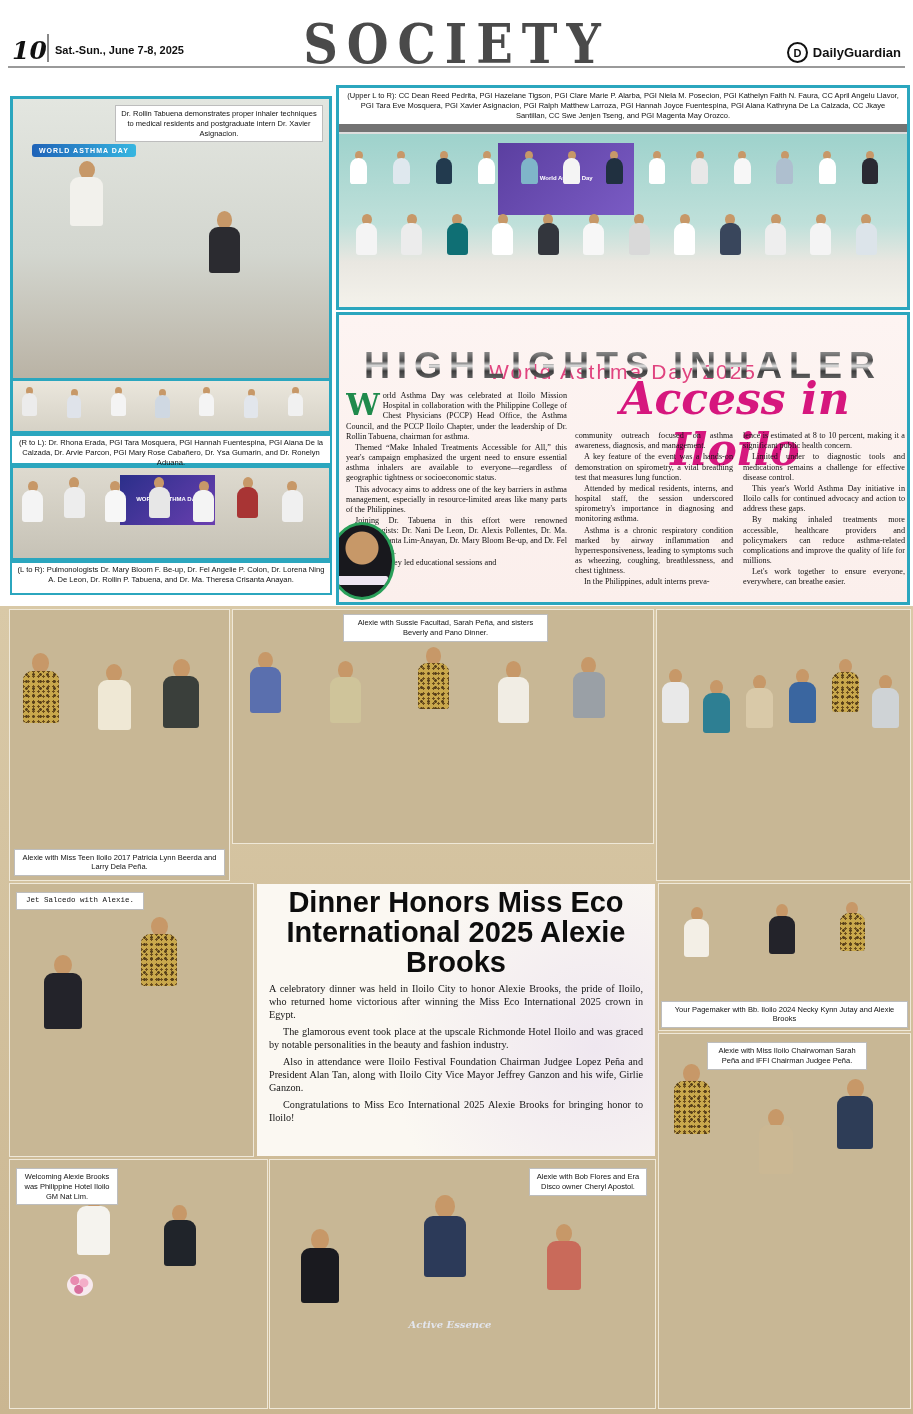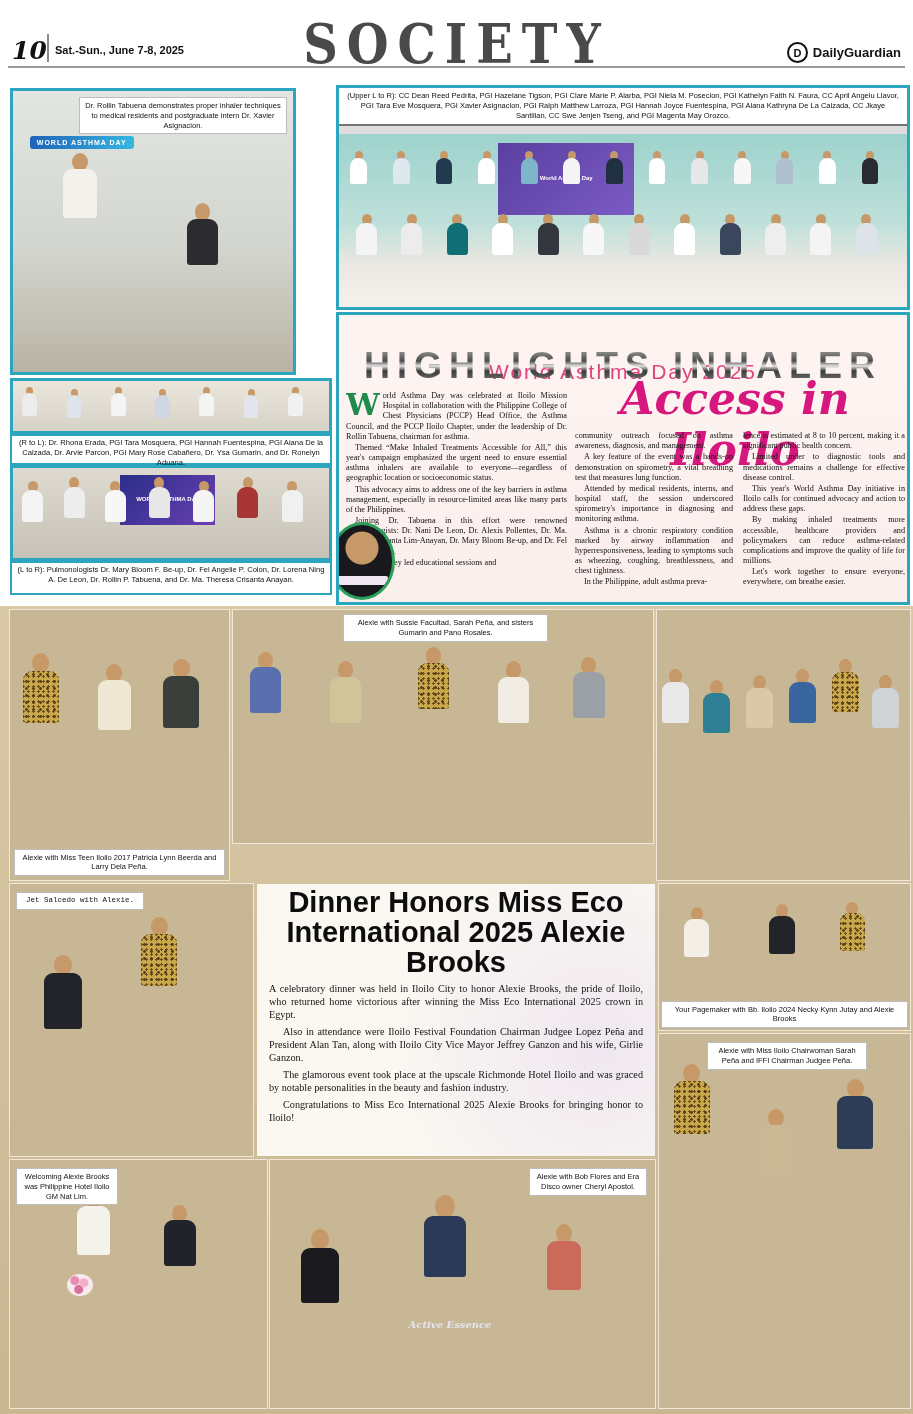--- a/index.html
+++ b/index.html
@@ -26,21 +26,21 @@
   .ph-group3{background:linear-gradient(180deg,#dedacf,#c6c2b6);}
   .ph-tr{background:linear-gradient(180deg,#9ed2cc 0%,#bfe0da 52%,#e9e7e1 74%,#f4f2eb 100%);}
   .ph-beige{background:linear-gradient(180deg,#dbcdae 0%,#c8b795 60%,#b4a27f 100%);}
   .ph-warm{background:linear-gradient(180deg,#e7dac1,#cdbb9c);}
   .ph-light{background:linear-gradient(180deg,#f0eadd,#d9cdb4);}
   .ph-disco{background:radial-gradient(circle at 70% 18%,#8a4fae55,transparent 40%),
             linear-gradient(180deg,#38101f 0%,#661e2d 55%,#8d3641 100%);}
   .cap{position:absolute;background:#fff;border:1px solid #bdbdbd;color:#111;
        font:7.5px/1.3 "Liberation Sans",sans-serif;text-align:center;padding:3px 4px;z-index:5;}
   .capstrip{background:#fff;color:#111;font:7.5px/1.35 "Liberation Sans",sans-serif;
-       text-align:center;padding:3px 8px;border-bottom:2px solid #737373;}
+       text-align:center;padding:3px 8px;border-bottom:8px solid #737373;}
   .cap-below{position:absolute;background:#fff;border:2px solid #2ba6be;color:#111;
        font:7.6px/1.3 "Liberation Sans",sans-serif;text-align:center;padding:2px 4px;box-sizing:border-box;}
 
   
   .fig{position:absolute;display:flex;flex-direction:column;align-items:center;z-index:1;}
   .fig-head{background:#c79868;border-radius:50%;}
   .fig-body{width:100%;flex:1;border-radius:9px 9px 3px 3px;margin-top:-2px;}
   .leo{background-color:#c9a84c;
        background-image:radial-gradient(#57401a 1.3px,transparent 1.5px),
                         radial-gradient(#6b4d1d 1px,transparent 1.2px);
@@ -102,21 +102,21 @@
   <div class="hdr-div"></div>
   <div class="hdr-date">Sat.-Sun., June 7-8, 2025</div>
   <div class="section-title">SOCIETY</div>
   <div class="brand">
     <span class="brand-icon">D</span>
     <span class="brand-name">DailyGuardian</span>
   </div>
   <div class="hdr-rule"></div>
 </div>
 
-<div class="frame" style="left:10px;top:88px;width:286px;height:287px;">
+<div class="frame" style="left:10px;top:96px;width:322px;height:287px;">
   <div class="photo ph-clinic">
     <div class="banner-blue">WORLD ASTHMA DAY</div>
   <div class="fig" style="left: 18%; top: 22%; width: 33.6px; height: 65.6px;">
         <div class="fig-head" style="width: 16px; height: 18.4px;"></div>
         <div class="fig-body" style="background: rgb(242, 241, 236);"></div>
       </div>
       <div class="fig" style="left: 62%; top: 40%; width: 31.5px; height: 61.5px;">
         <div class="fig-head" style="width: 15px; height: 17.25px;"></div>
         <div class="fig-body" style="background: rgb(43, 43, 48);"></div>
       </div>
@@ -300,31 +300,31 @@
     </div>
 </div>
 
 <div class="asthma">
   <div class="kicker">World Asthma Day 2025</div>
   <div class="metal">HIGHLIGHTS INHALER</div>
   <div class="script">Access in Iloilo</div>
 
   <div class="acol col1">
     <p class="noind"><span class="dropcap">W</span><span>orld Asthma Day was celebrated at Iloilo Mission Hospital in collaboration with the Philippine College of Chest Physicians (PCCP) Head Office, the Asthma Council, and the PCCP Iloilo Chapter, under the leadership of Dr. Rollin Tabuena, chairman for asthma.</span></p>
-    <p>Themed “Make Inhaled Treatments Accessible for All,” this year's campaign emphasized the urgent need to ensure essential asthma inhalers are available to everyone—regardless of geographic location or socioeconomic status.</p>
+    <p>Themed “Make Inhaled Treatments Accessible for All,” this year's campaign emphasized the urgent need to ensure essential asthma inhalers are available to everyone—regardless of geographic tightness or socioeconomic status.</p>
     <p>This advocacy aims to address one of the key barriers in asthma management, especially in resource-limited areas like many parts of the Philippines.</p>
     <p>Joining Dr. Tabuena in this effort were renowned pulmonologists: Dr. Nani De Leon, Dr. Alexis Pollentes, Dr. Ma. Theresa Crisanta Lim-Anayan, Dr. Mary Bloom Be-up, and Dr. Fel Angelie Colon.</p>
     <p>Together, they led educational sessions and</p>
   </div>
   <div class="acol col2">
     <p class="noind">community outreach focused on asthma awareness, diagnosis, and management.</p>
     <p>A key feature of the event was a hands-on demonstration on spirometry, a vital breathing test that measures lung function.</p>
     <p>Attended by medical residents, interns, and hospital staff, the session underscored spirometry's importance in diagnosing and monitoring asthma.</p>
     <p>Asthma is a chronic respiratory condition marked by airway inflammation and hyperresponsiveness, leading to symptoms such as wheezing, coughing, breathlessness, and chest tightness.</p>
-    <p>In the Philippine, adult asthma preva-</p>
+    <p>In the Philippines, adult interns preva-</p>
   </div>
   <div class="acol col3">
     <p class="noind">lence is estimated at 8 to 10 percent, making it a significant public health concern.</p>
     <p>Limited under to diagnostic tools and medications remains a challenge for effective disease control.</p>
     <p>This year's World Asthma Day initiative in Iloilo calls for continued advocacy and action to address these gaps.</p>
     <p>By making inhaled treatments more accessible, healthcare providers and policymakers can reduce asthma-related complications and improve the quality of life for millions.</p>
     <p>Let's work together to ensure everyone, everywhere, can breathe easier.</p>
   </div>
   <div class="portrait">
       <div class="band"></div>
@@ -342,21 +342,21 @@
     <div class="fig" style="left: 40%; top: 20%; width: 33.6px; height: 65.6px;">
       <div class="fig-head" style="width: 16px; height: 18.4px;"></div>
       <div class="fig-body" style="background: rgb(239, 232, 213);"></div>
     </div>
     <div class="fig" style="left: 70%; top: 18%; width: 35.7px; height: 69.7px;">
       <div class="fig-head" style="width: 17px; height: 19.55px;"></div>
       <div class="fig-body" style="background: rgb(58, 63, 59);"></div>
     </div>
   </div>
 <div class="sphoto ph-beige" style="left:233px;top:610px;width:420px;height:233px;">
-  <div class="cap" style="left:110px;width:195px;top:4px;">Alexie with Sussie Facultad, Sarah Peña, and sisters Gumarin and Pano Rosales.</div>
+  <div class="cap" style="left:110px;width:195px;top:4px;">Alexie with Sussie Facultad, Sarah Peña, and sisters Beverly and Pano Dinner.</div>
 <div class="fig" style="left: 4%; top: 18%; width: 31.5px; height: 61.5px;">
       <div class="fig-head" style="width: 15px; height: 17.25px;"></div>
       <div class="fig-body" style="background: rgb(90, 111, 174);"></div>
     </div>
     <div class="fig" style="left: 23%; top: 22%; width: 31.5px; height: 61.5px;">
       <div class="fig-head" style="width: 15px; height: 17.25px;"></div>
       <div class="fig-body" style="background: rgb(207, 196, 154);"></div>
     </div>
     <div class="fig" style="left: 44%; top: 16%; width: 31.5px; height: 61.5px;">
       <div class="fig-head" style="width: 15px; height: 17.25px;"></div>
@@ -406,22 +406,22 @@
     </div>
     <div class="fig" style="left: 54%; top: 12%; width: 35.7px; height: 69.7px;">
       <div class="fig-head" style="width: 17px; height: 19.55px;"></div>
       <div class="fig-body leo"></div>
     </div>
   </div>
 
 <div class="dinner">
   <h2>Dinner Honors Miss Eco International 2025 Alexie Brooks</h2>
   <p class="noind">A celebratory dinner was held in Iloilo City to honor Alexie Brooks, the pride of Iloilo, who returned home victorious after winning the Miss Eco International 2025 crown in Egypt.</p>
+  <p>The glamorous event took place at the upscale Richmonde Hotel Iloilo and was graced by notable personalities in the beauty and fashion industry.</p>
   <p>Also in attendance were Iloilo Festival Foundation Chairman Judgee Lopez Peña and President Alan Tan, along with Iloilo City Vice Mayor Jeffrey Ganzon and his wife, Girlie Ganzon.</p>
-  <p>The glamorous event took place at the upscale Richmonde Hotel Iloilo and was graced by notable personalities in the beauty and fashion industry.</p>
   <p>Congratulations to Miss Eco International 2025 Alexie Brooks for bringing honor to Iloilo!</p>
 </div>
 
 <div class="sphoto ph-warm" style="left:659px;top:884px;width:251px;height:146px;">
   <div class="cap" style="left:2px;right:2px;bottom:2px;">Your Pagemaker with Bb. Iloilo 2024 Necky Kynn Jutay and Alexie Brooks</div>
 <div class="fig" style="left: 10%; top: 16%; width: 25.2px; height: 49.2px;">
       <div class="fig-head" style="width: 12px; height: 13.8px;"></div>
       <div class="fig-body" style="background: rgb(243, 239, 230);"></div>
     </div>
     <div class="fig" style="left: 44%; top: 14%; width: 25.2px; height: 49.2px;">

